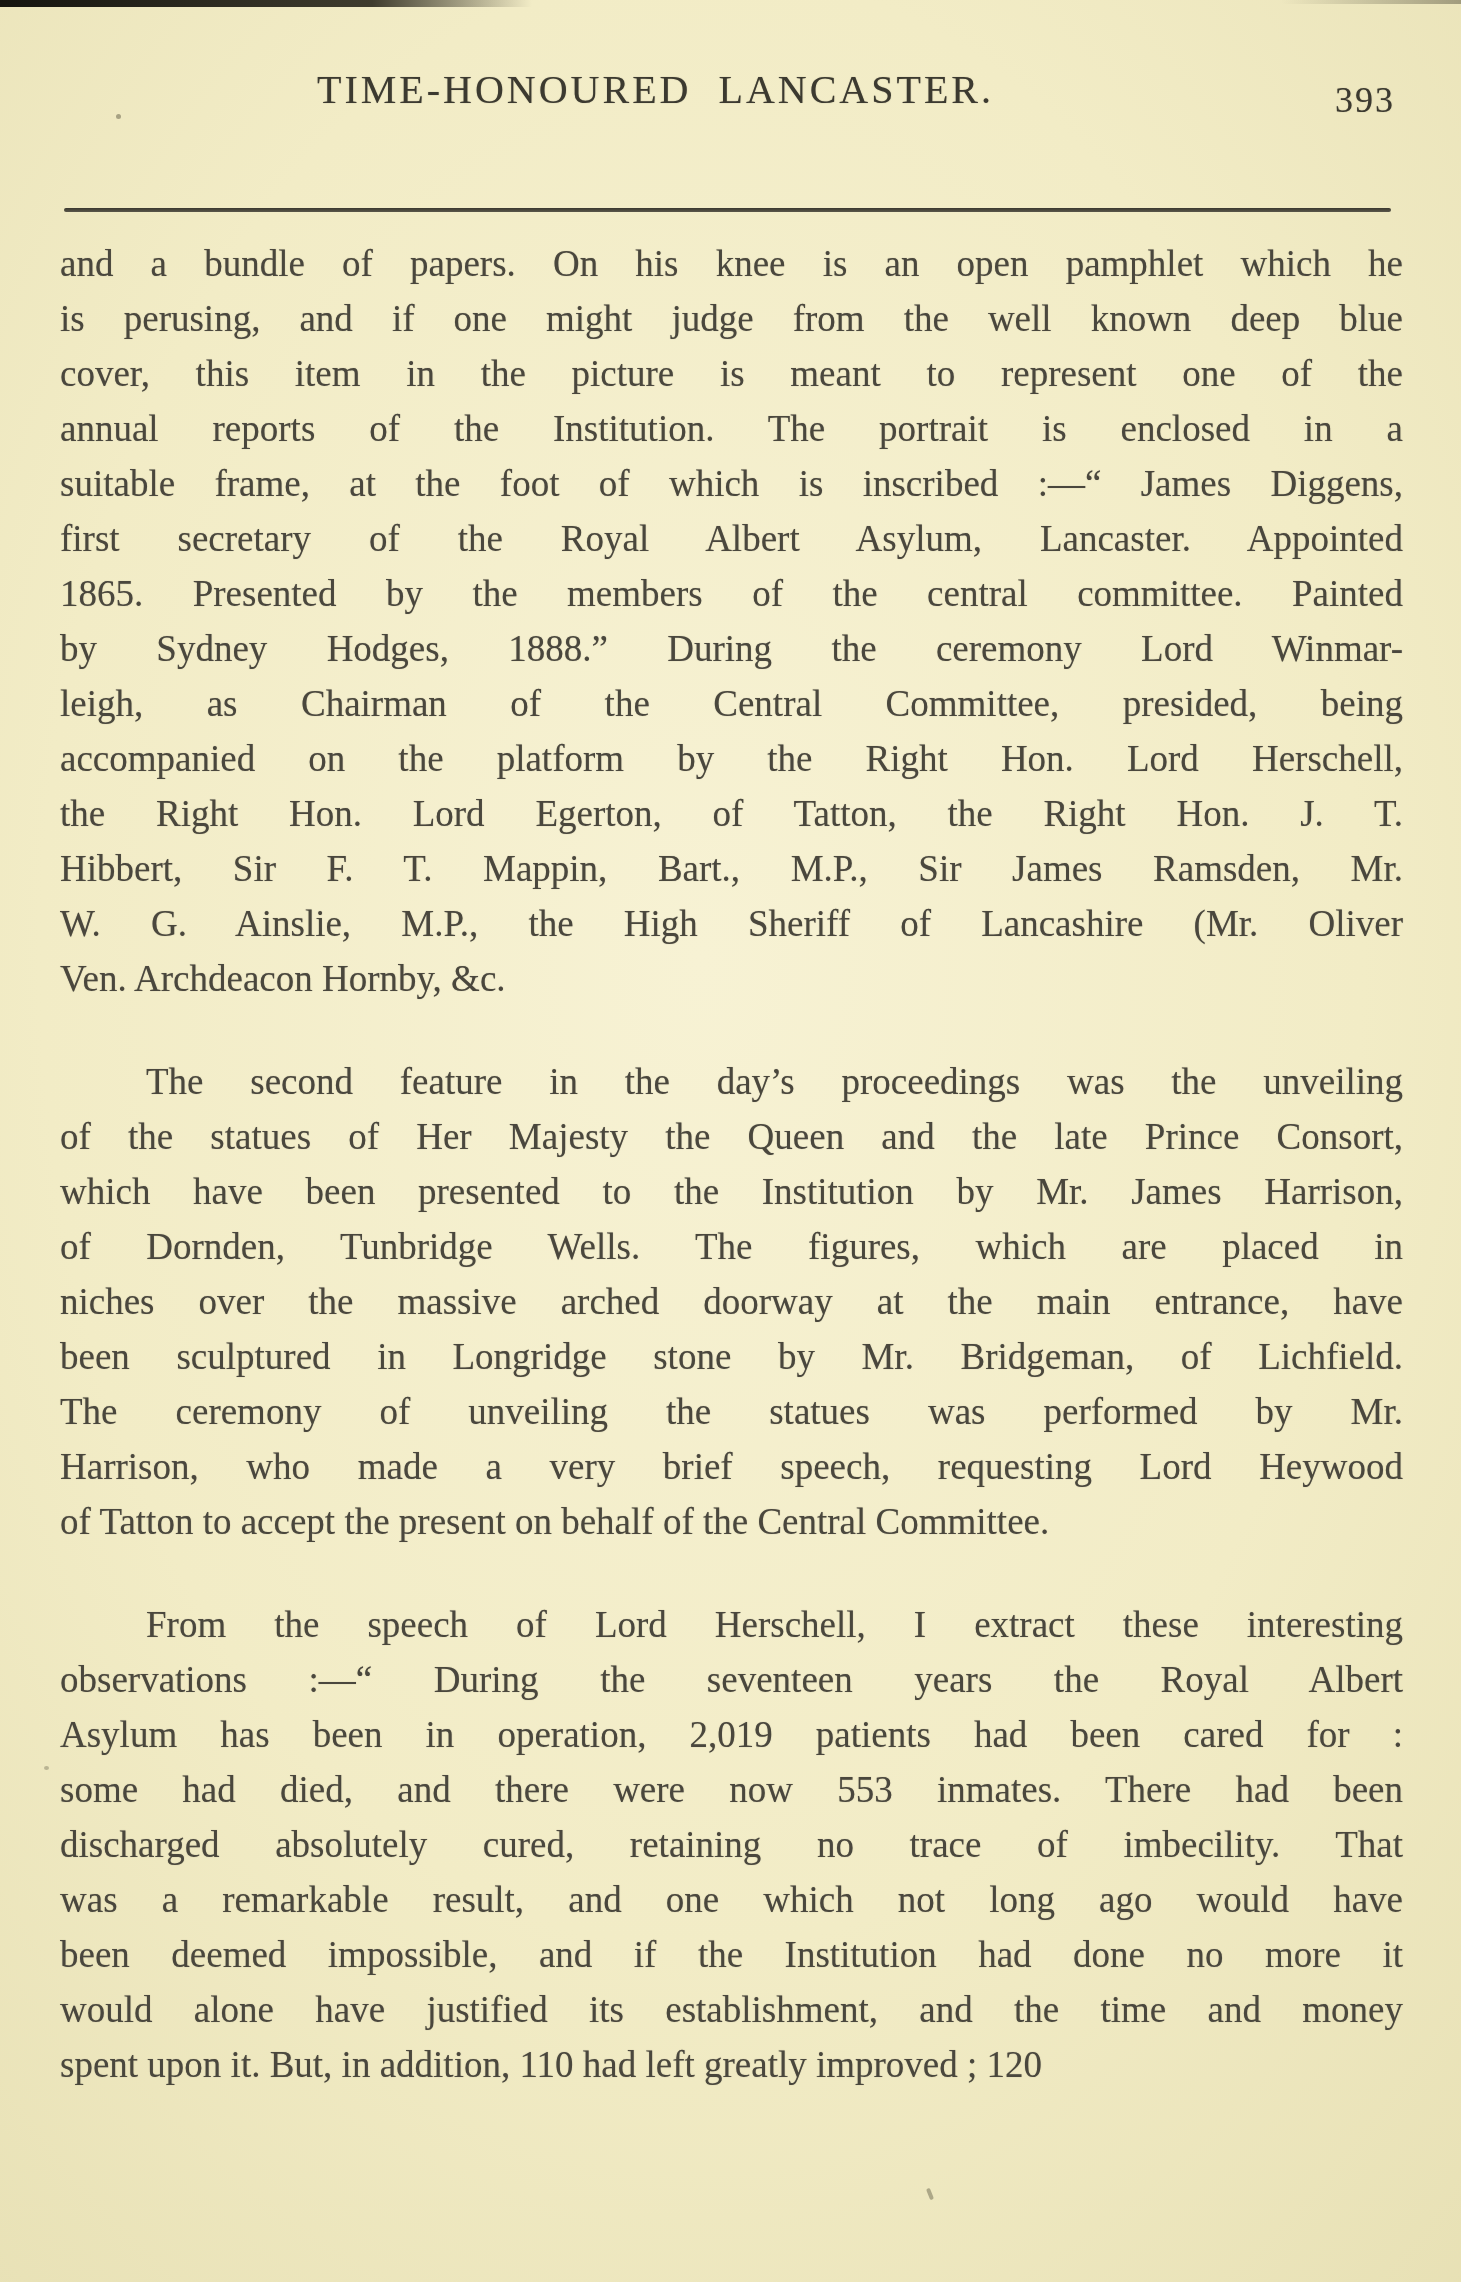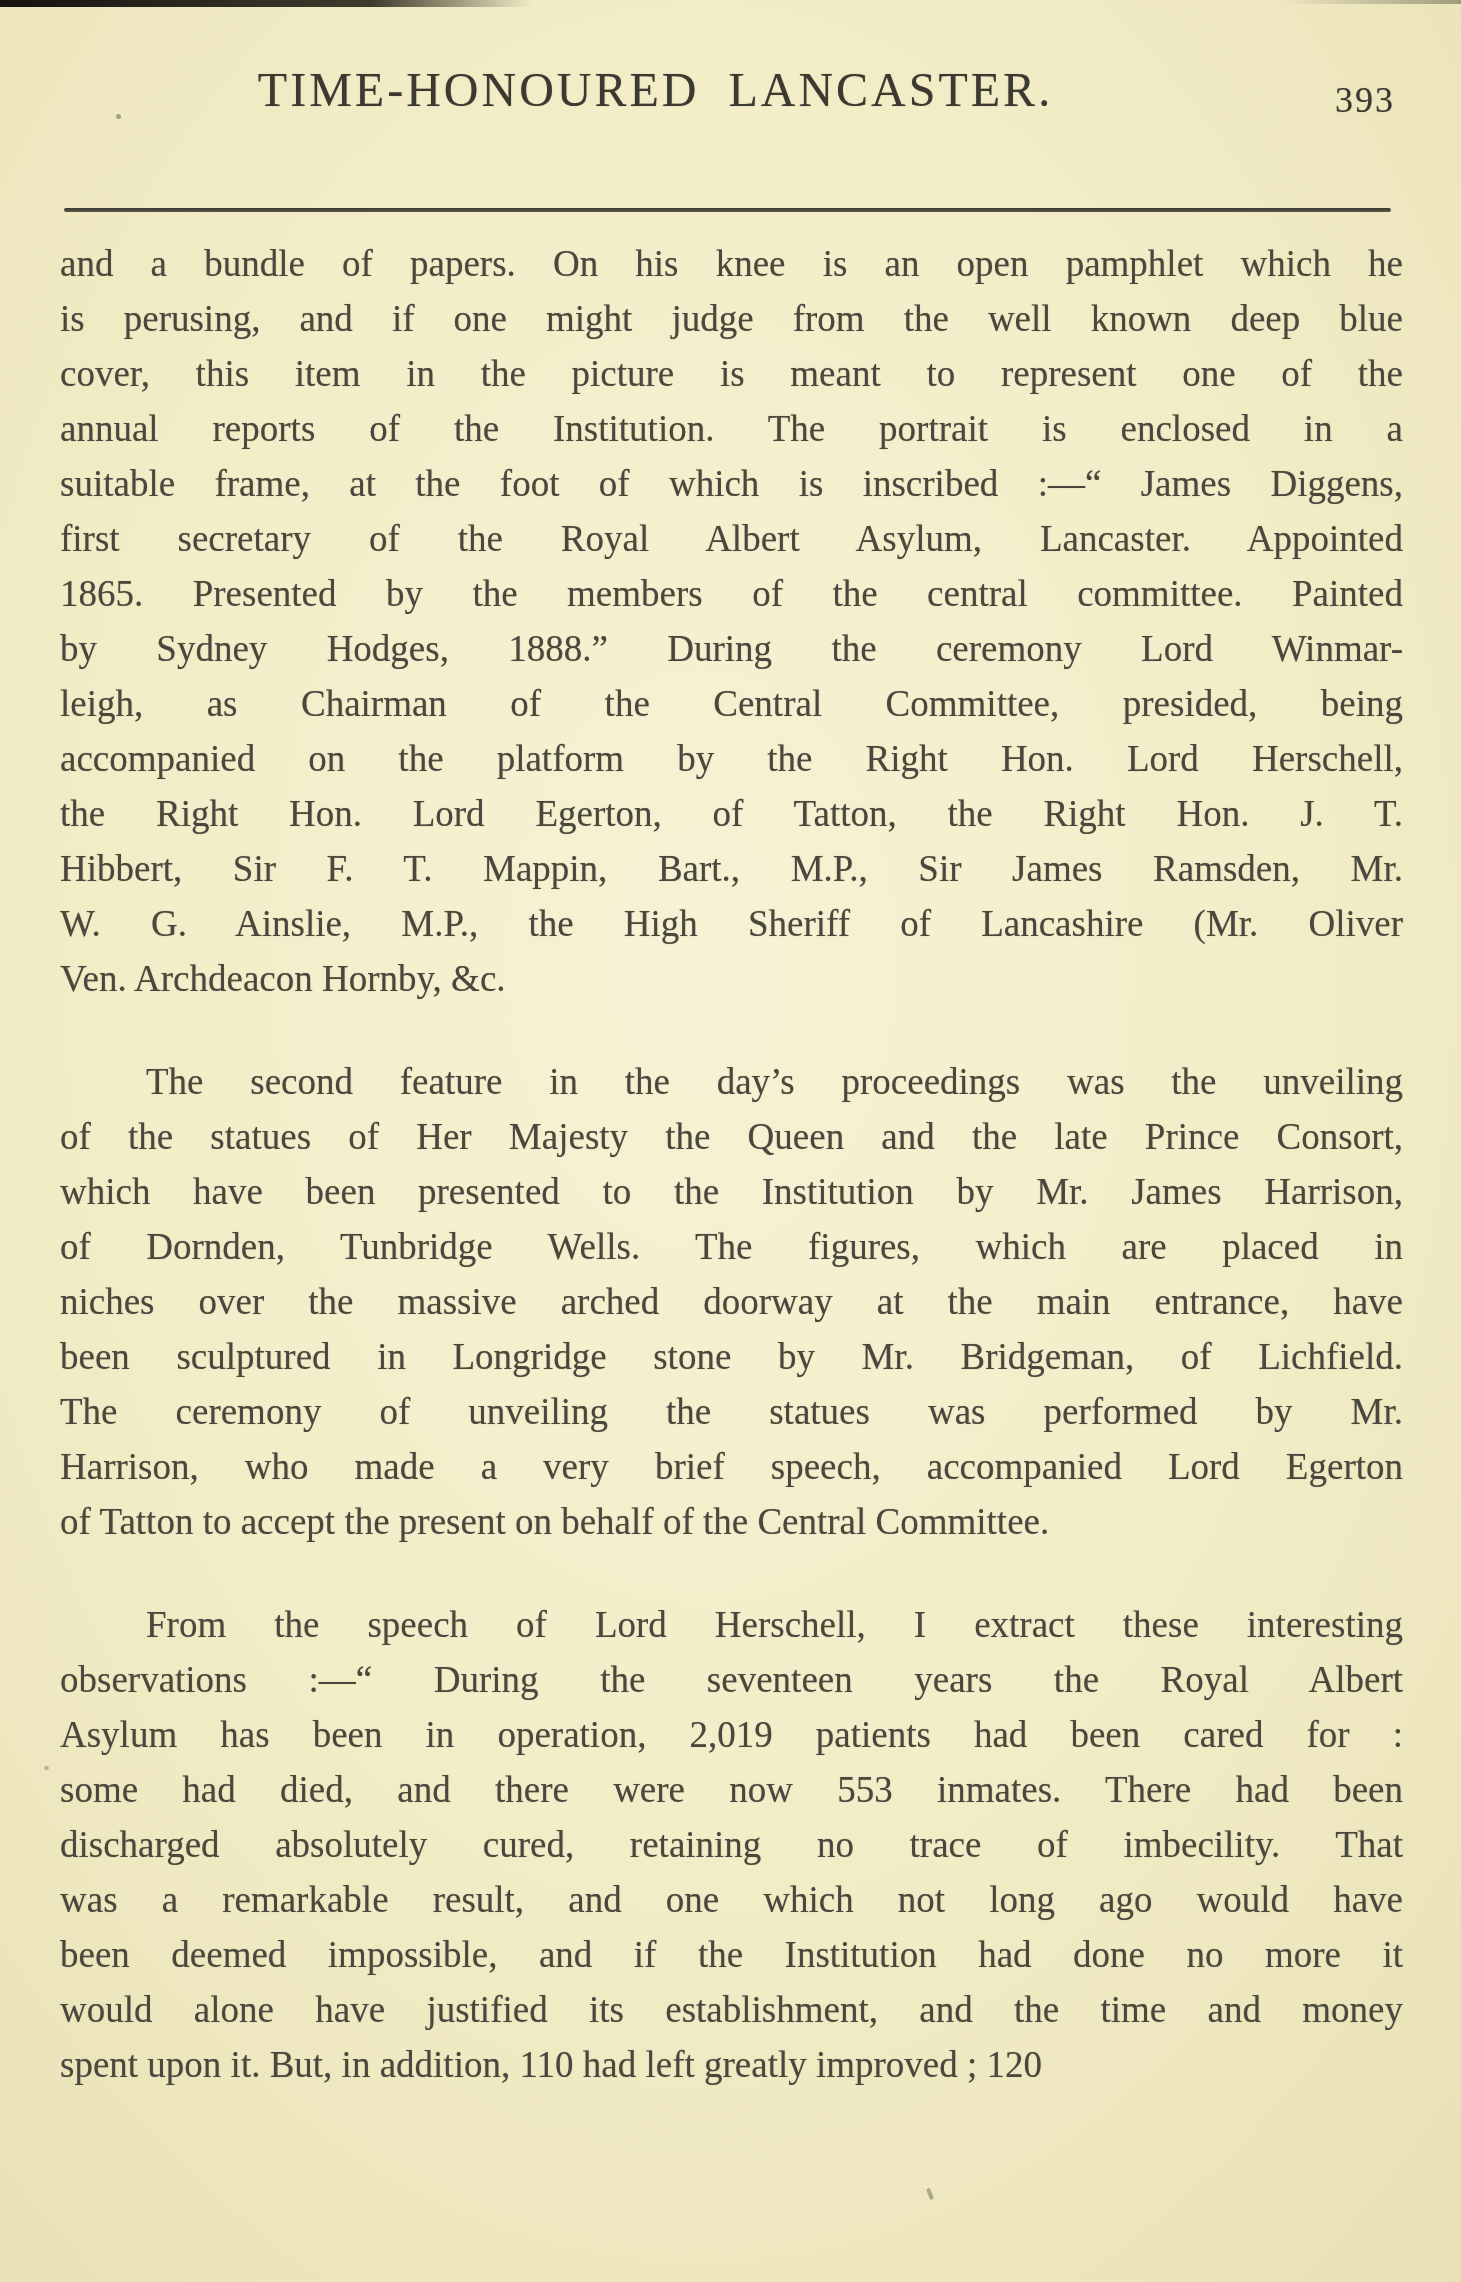--- a/index.html
+++ b/index.html
@@ -36,21 +36,21 @@
   .speck.s1{left:116px;top:114px;width:5px;height:5px;opacity:.55;}
   .speck.s2{left:928px;top:2188px;width:4px;height:12px;border-radius:2px;transform:rotate(-22deg);opacity:.5;}
   .speck.s3{left:44px;top:1766px;width:5px;height:4px;opacity:.4;}
 
   .header{
     display:flex;align-items:flex-start;
     padding:0 66px;height:56px;
   }
   .title{
     flex:1;text-align:center;
-    font-size:48px;line-height:48px;
+    font-size:40px;line-height:48px;
     letter-spacing:3px;word-spacing:14px;
     color:var(--ink-dark);
     text-shadow:0 0 1px rgba(60,56,46,.45);
   }
   .pagenum{
     width:150px;text-align:right;
     font-size:36px;line-height:44px;margin-top:12px;
     letter-spacing:2px;color:var(--ink-dark);
     text-shadow:0 0 1px rgba(60,56,46,.4);
   }
@@ -109,21 +109,21 @@
         <div class="line last">Ven. Archdeacon Hornby, &amp;c.</div>
       </div>
       <div class="para">
         <div class="line indent">The second feature in the day’s proceedings was the unveiling</div>
         <div class="line">of the statues of Her Majesty the Queen and the late Prince Consort,</div>
         <div class="line">which have been presented to the Institution by Mr. James Harrison,</div>
         <div class="line">of Dornden, Tunbridge Wells.  The figures, which are placed in</div>
         <div class="line">niches over the massive arched doorway at the main entrance, have</div>
         <div class="line">been sculptured in Longridge stone by Mr. Bridgeman, of Lichfield.</div>
         <div class="line">The ceremony of unveiling the statues was performed by Mr.</div>
-        <div class="line">Harrison, who made a very brief speech,  accompanied Lord Egerton</div>
+        <div class="line">Harrison, who made a very brief speech,  requesting Lord Heywood</div>
         <div class="line last">of Tatton to accept the  present on behalf of the Central Committee.</div>
       </div>
       <div class="para">
         <div class="line indent">From the speech of Lord Herschell, I extract these interesting</div>
         <div class="line">observations :—“ During the seventeen years the Royal Albert</div>
         <div class="line">Asylum has been in operation, 2,019 patients had been cared for :</div>
         <div class="line">some had died, and there were now 553 inmates.  There had been</div>
         <div class="line">discharged absolutely cured, retaining no trace of imbecility.  That</div>
         <div class="line">was a remarkable result, and one which not long ago would have</div>
         <div class="line">been deemed impossible, and if the Institution had done no more it</div>

